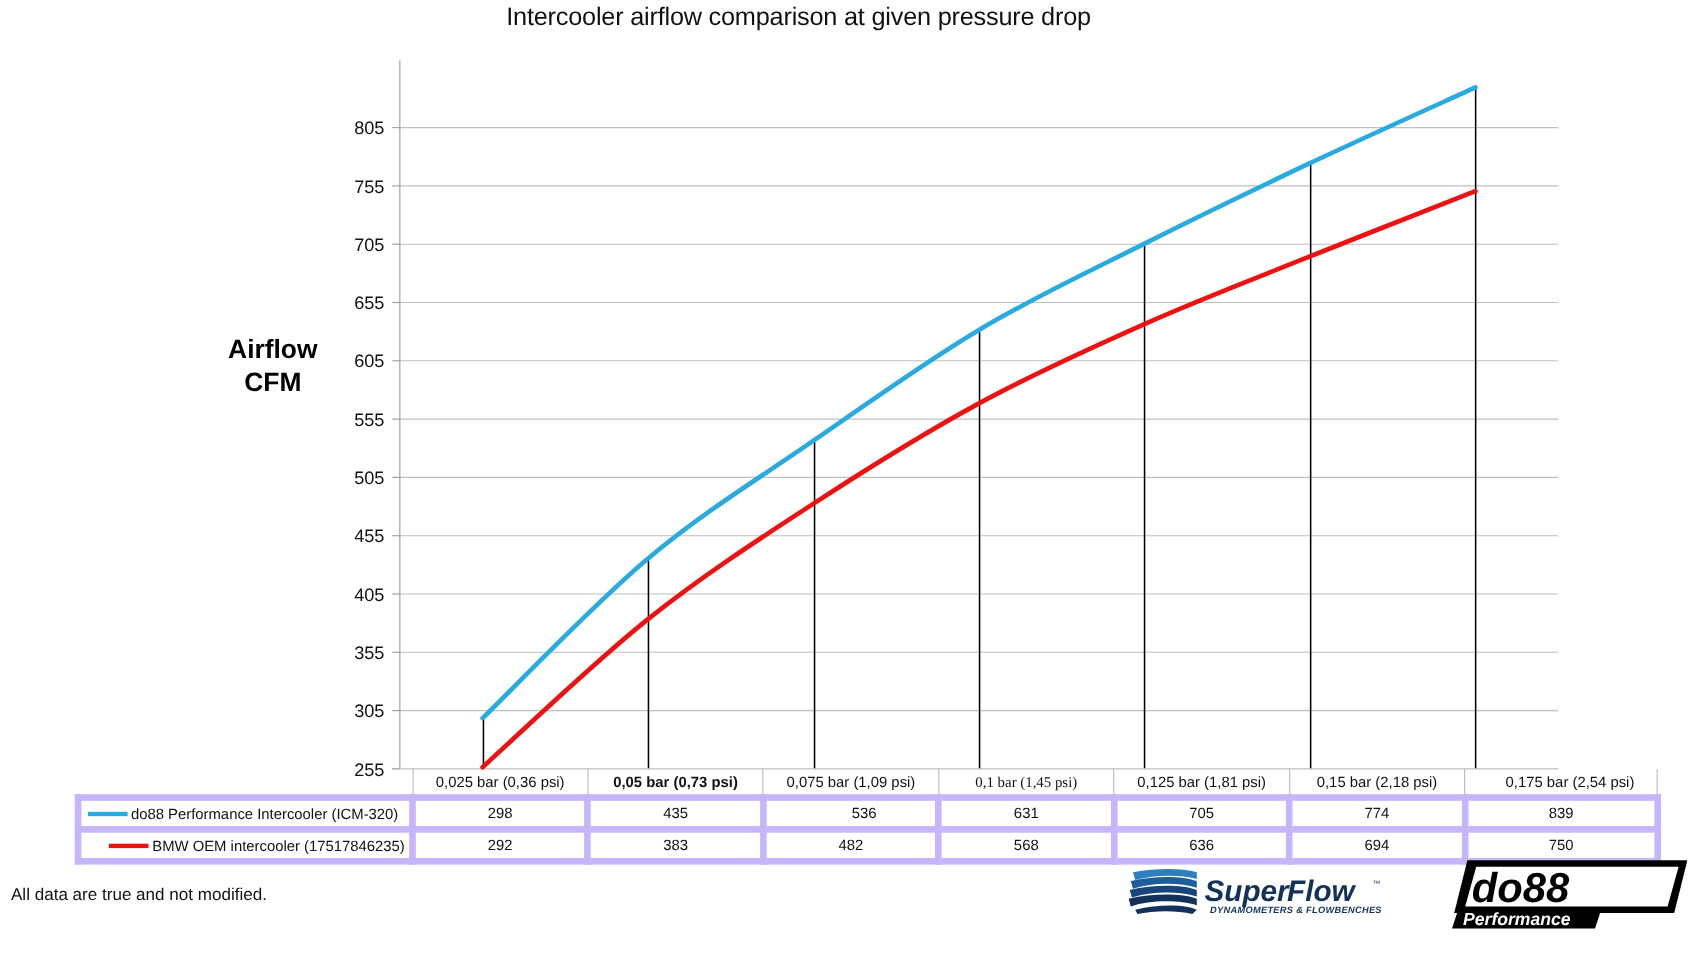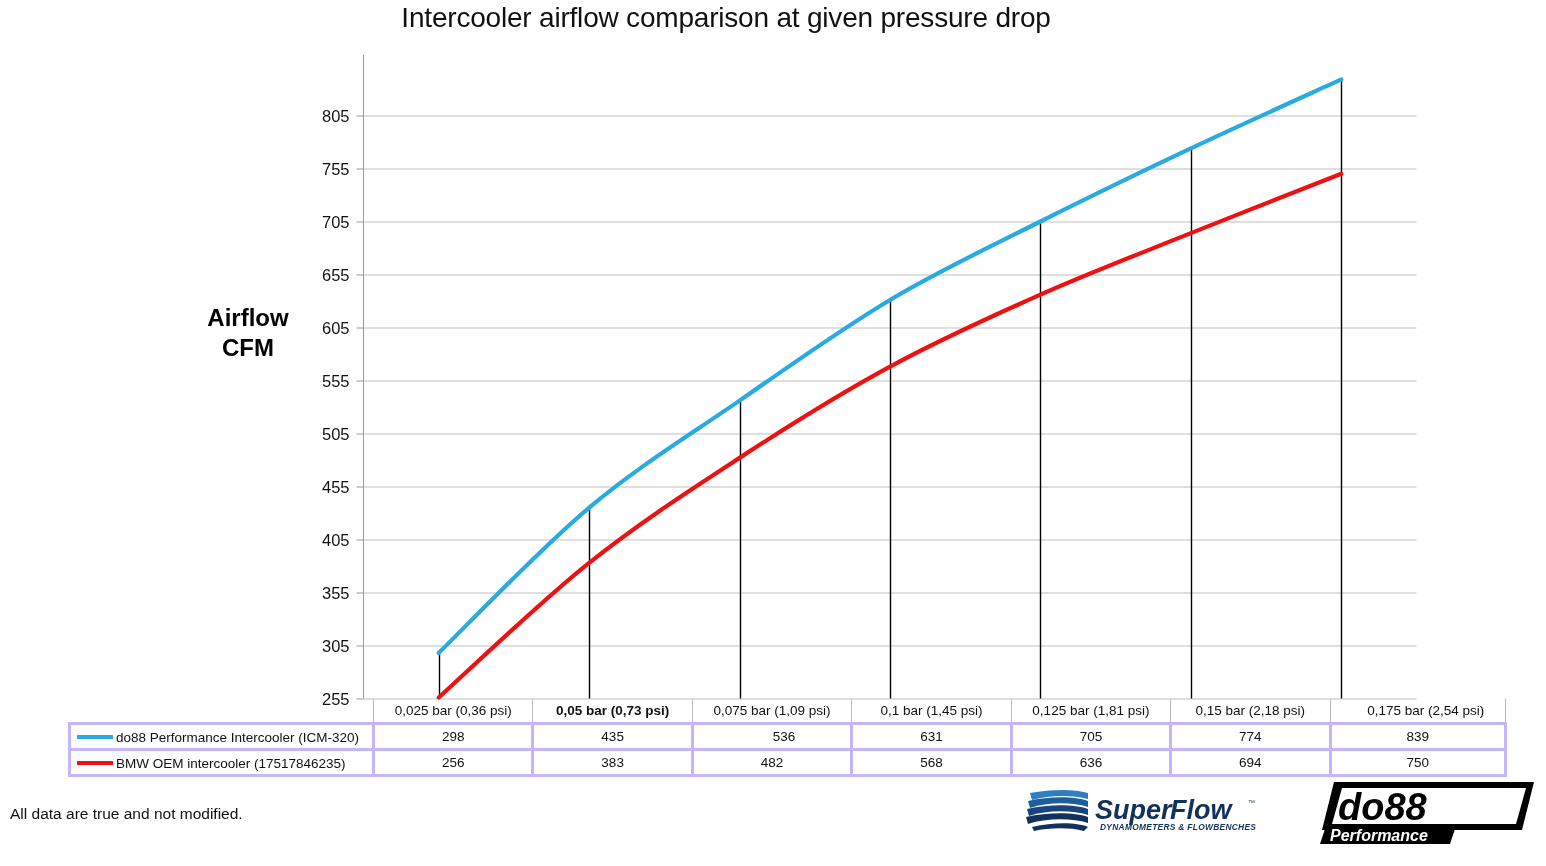--- a/index.html
+++ b/index.html
@@ -15,21 +15,21 @@
     color: #000000;
     overflow: hidden;
   }
 
   #chart-title {
     position: absolute;
     left: 0;
     top: 2px;
     width: 1546px;
     text-align: center;
-    font-size: 28px;
+    font-size: 23px;
     font-weight: 400;
     letter-spacing: -0.2px;
     color: #111111;
     white-space: nowrap;
   }
   
   #chart-title span {
     position: relative;
     left: -47px;
   }
@@ -57,21 +57,21 @@
     position: absolute;
     left: 68px;
     top: 699px;
     width: 1349px;
     border-collapse: collapse;
     table-layout: fixed;
     font-size: 13.5px;
     color: #111;
   }
   #data-table td {
-    border: 3px solid #c4b5fd;
+    border: 6px solid #c4b5fd;
     height: 23px;
     padding: 0 4px;
     text-align: center;
     vertical-align: middle;
     white-space: nowrap;
     overflow: hidden;
   }
   #data-table tr.header-row td {
     border-top: none;
     border-left: none;
@@ -199,42 +199,42 @@
   <line id="y-axis-line" x1="363.5" y1="55" x2="363.5" y2="698.5" stroke="#9a9a9a" stroke-width="1"></line>
 </svg>
 
 <table id="data-table">
   <tbody>
     <tr class="header-row">
       <td class="blank-legend" style="width: 295.5px;"></td>
       <td class="cat" style="width: 150.429px;">0,025 bar (0,36 psi)</td>
       <td class="cat" style="width: 150.429px; font-weight: bold;">0,05 bar (0,73 psi)</td>
       <td class="cat" style="width: 150.429px;">0,075 bar (1,09 psi)</td>
-      <td class="cat" style="width: 150.429px;">0,1 bar (1,45 psi)</td>
+      <td class="cat" style="width: 150.429px; font-family: Liberation Serif, serif;">0,1 bar (1,45 psi)</td>
       <td class="cat" style="width: 150.429px;">0,125 bar (1,81 psi)</td>
       <td class="cat" style="width: 150.429px;">0,15 bar (2,18 psi)</td>
       <td class="cat" style="width: 150.429px; padding-left: 20px;">0,175 bar (2,54 psi)</td>
     </tr>
     <tr>
       <td class="legend-cell" style="width: 295.5px;">
         <span class="legend-swatch" id="swatch-0" style="background: rgb(41, 171, 226);"></span><span class="legend-text">do88 Performance Intercooler (ICM-320)</span>
       </td>
       <td style="width: 150.429px;">298</td>
       <td style="width: 150.429px;">435</td>
       <td style="width: 150.429px; padding-left: 28px;">536</td>
       <td style="width: 150.429px;">631</td>
       <td style="width: 150.429px;">705</td>
       <td style="width: 150.429px;">774</td>
       <td style="width: 150.429px;">839</td>
     </tr>
     <tr>
-      <td class="legend-cell" style="width: 295.5px;">
+      <td class="legend-cell" style="width: 295.5px; text-align: right;">
         <span class="legend-swatch" id="swatch-1" style="background: rgb(238, 17, 17);"></span><span class="legend-text">BMW OEM intercooler (17517846235)</span>
       </td>
-      <td style="width: 150.429px;">256</td>
+      <td style="width: 150.429px;">292</td>
       <td style="width: 150.429px;">383</td>
       <td style="width: 150.429px; margin-left: 47px;">482</td>
       <td style="width: 150.429px;">568</td>
       <td style="width: 150.429px;">636</td>
       <td style="width: 150.429px;">694</td>
       <td style="width: 150.429px;">750</td>
     </tr>
   </tbody>
 </table>
 

